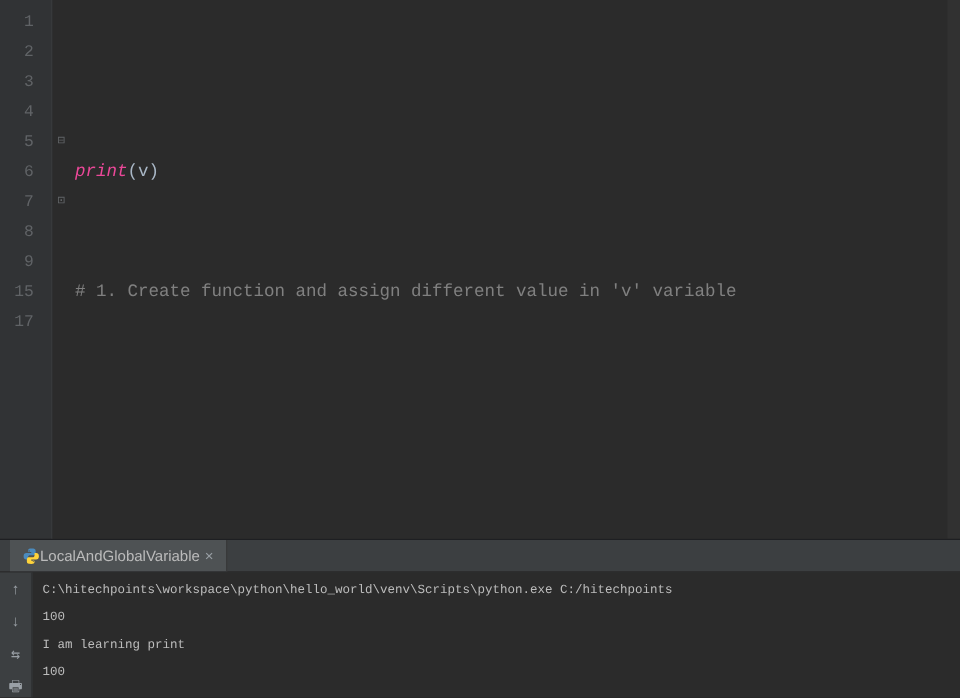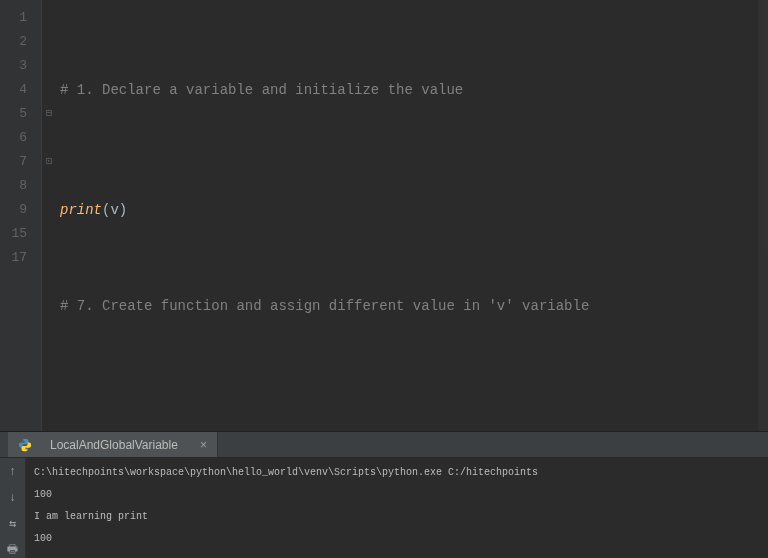--- a/index.html
+++ b/index.html
@@ -70,21 +70,21 @@
   .code-line {
     height: 24px;
     padding-left: 4px;
     position: relative;
   }
   
   .cmt { color: #808080; }
   .num { color: #6897bb; }
   .op  { color: #a9b7c6; }
   .id  { color: #a9b7c6; }
-  .call{ color: #fdba74; font-style: italic; }
+  .call{ color: #ec4899; font-style: italic; }
   .und-warn {
     border-bottom: 1px dotted #808080;
   }
 
   
   .run-panel {
     height: 128px;
     background: #2b2b2b;
     border-top: 1px solid #1e1f22;
     display: flex;
@@ -94,21 +94,21 @@
     height: 26px;
     background: #3c3f41;
     border-bottom: 1px solid #282828;
     display: flex;
     align-items: stretch;
     padding-left: 8px;
   }
   .run-tab {
     display: flex;
     align-items: center;
-    gap: 18px;
+    gap: 0;
     padding: 0 10px;
     background: #4e5254;
     border-right: 1px solid #323232;
     color: #bbbbbb;
     font-family: "Segoe UI", Arial, sans-serif;
     font-size: 12px;
   }
   .run-tab .pyicon {
     width: 14px; height: 14px;
   }
@@ -175,26 +175,25 @@
       <div class="fold-mark"></div>
       <div class="fold-mark">⊡</div>
       <div class="fold-mark"></div>
       <div class="fold-mark"></div>
       <div class="fold-mark"></div>
       <div class="fold-mark"></div>
     </div>
 
     <div class="code">
       
-      <div class="code-line"><span class="cmt"># 1. Declare a variable and initialize the value</span></div>
       
       
       <div class="code-line"><span class="call">print</span><span class="op">(</span><span class="id">v</span><span class="op">)</span></div>
       
-      <div class="code-line"><span class="cmt"># 7. Create function and assign different value in 'v' variable</span></div>
+      <div class="code-line"><span class="cmt"># 1. Create function and assign different value in 'v' variable</span></div>
       
       
       
       
       
       
       
       
       
       

